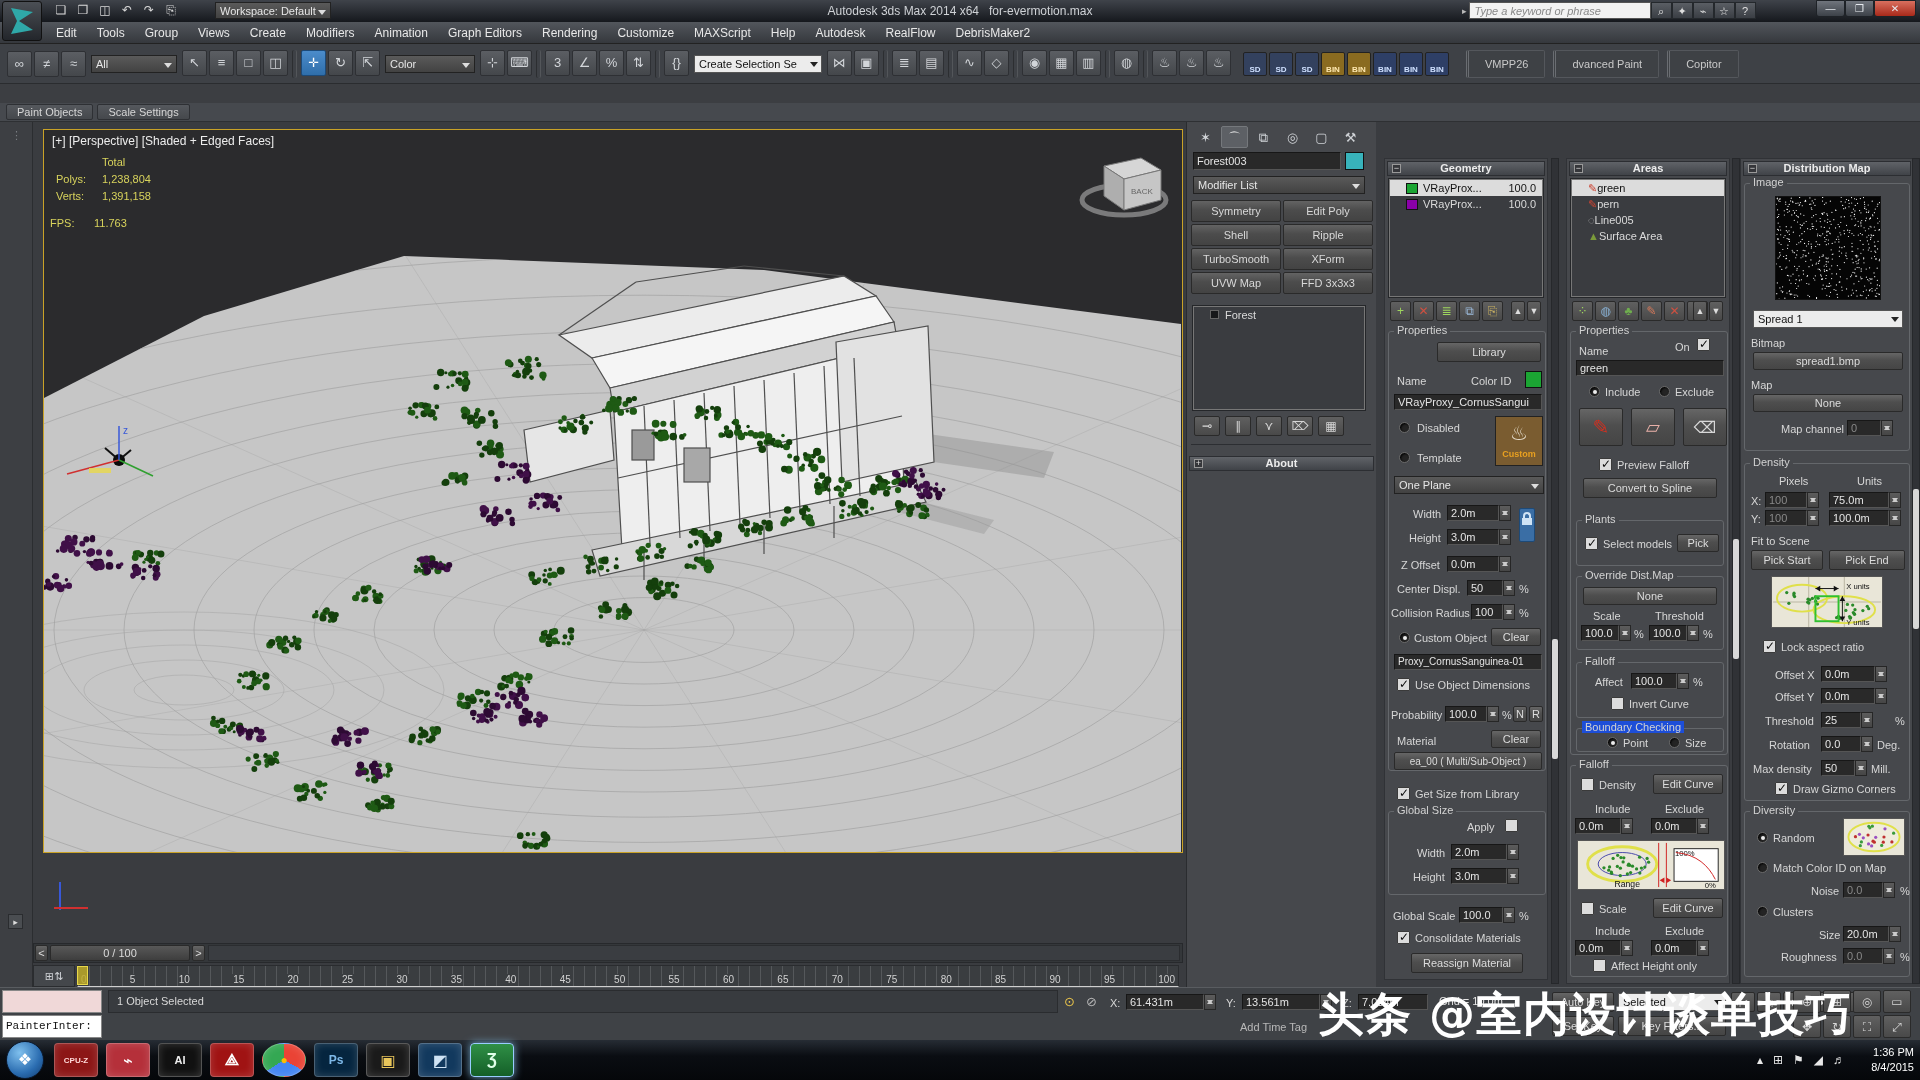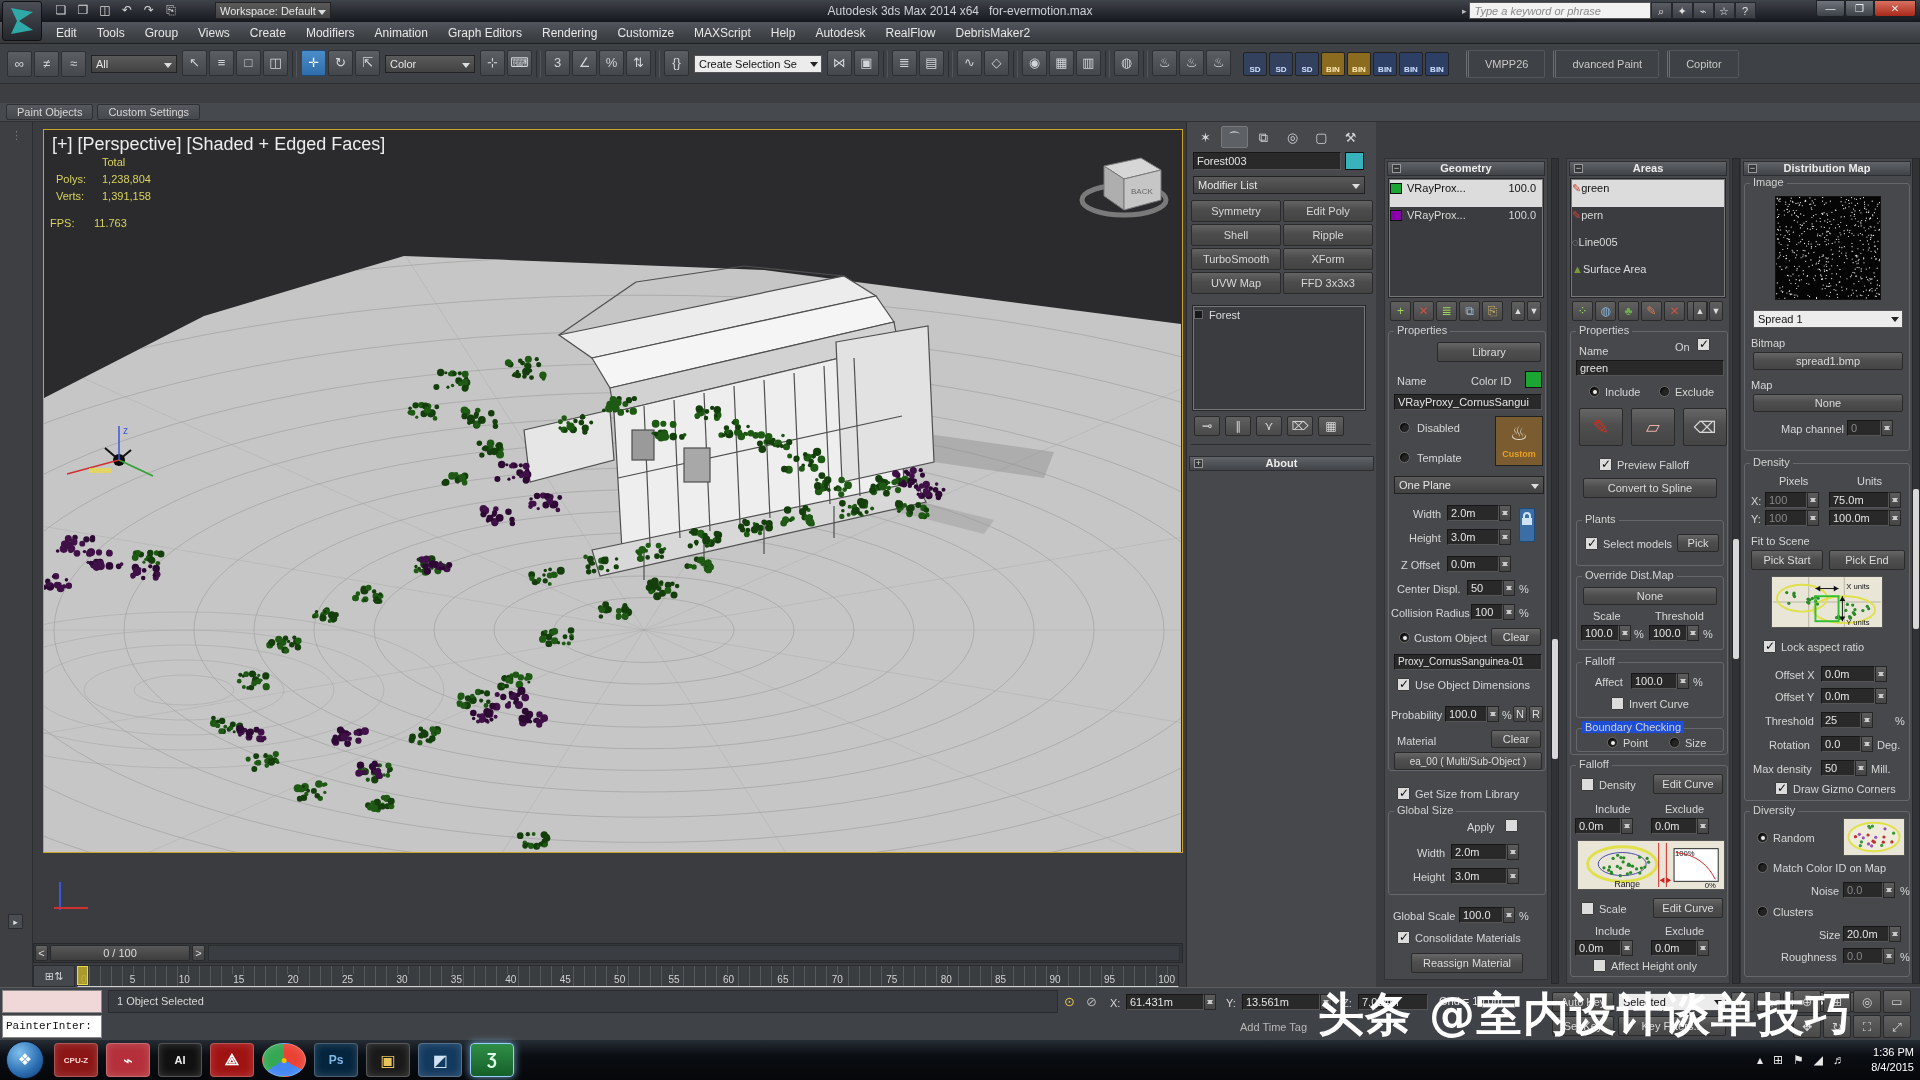--- a/index.html
+++ b/index.html
@@ -35,36 +35,36 @@
 .picon{flex:none;width:24px;height:24px;margin:0 1px;border:1px solid #222;border-radius:2px;font-size:8px;font-weight:bold;display:flex;align-items:flex-end;justify-content:center;line-height:10px}
 .ctb{flex:none;height:28px;margin:0 4px;border:1px solid #54575c;border-left:3px double #6a6d72;border-radius:2px;color:#c9c9c9;font-size:11px;display:flex;align-items:center;padding:0 16px;background:#3e4145}
 #ribbontabs{position:absolute;left:0;top:84px;width:1920px;height:19px;background:#3a3d41;display:flex;align-items:flex-end;padding-left:40px}
 .rtab{padding:2px 14px;color:#bfc2c6;font-size:11px}
 .rtab[data-active="1"]{background:#4b4e53;border:1px solid #616468;border-bottom:none;color:#ececec}
 #ribbonsub{position:absolute;left:0;top:103px;width:1920px;height:19px;background:#46494e;border-bottom:1px solid #2e3033;display:flex;align-items:center;padding-left:6px}
 .stab{padding:1px 10px;margin-right:4px;color:#d6d6d6;font-size:11px;background:linear-gradient(#55585d,#45484c);border:1px solid #2e3034;border-radius:2px}
 #workarea{position:absolute;left:0;top:122px;width:1920px;height:865px;background:#3a3c40}
 #leftstrip{position:absolute;left:0;top:0;width:33px;height:865px;background:#3d3f43;border-right:1px solid #2b2d30}
 #viewport{position:absolute;left:43px;top:7px;width:1140px;height:724px;border:1px solid #c9a227;background:#2b2b2d}
-#vp-label{position:absolute;left:8px;top:4px;color:#ededed;font-size:18px}
+#vp-label{position:absolute;left:8px;top:4px;color:#ededed;font-size:12px}
 #vp-stats{position:absolute;left:10px;top:26px;color:#d8d35c;font-size:11px}
 #vp-stats div{position:relative;height:17px}
 .wb{width:29px;height:17px;background:linear-gradient(#70757d,#3c4148);border:1px solid #1e2227;color:#e6eaef;font-size:10px;text-align:center;line-height:15px;border-radius:0 0 3px 3px;display:inline-block}
 .wb.close{background:linear-gradient(#d9705f,#a8291a);width:42px}
 #timeslider{position:absolute;left:33px;top:821px;width:1150px;height:20px;background:#34373a;border:1px solid #27292c}
 #ruler{position:absolute;left:33px;top:843px;width:1150px;height:22px}
 #rulerarea{position:absolute;left:44px;top:0;right:4px;height:22px;background:#3a3d40 repeating-linear-gradient(90deg,#55585b 0 1px,transparent 1px 11px);border:1px solid #2a2c2f;border-bottom:1px solid #cfcfcf;display:flex;justify-content:space-between;align-items:flex-end;padding:0 2px}
 #rulerarea span{color:#d2d2d2;font-size:10px;background:#3a3d40;padding:0 1px;line-height:12px}
 #statusbar{position:absolute;left:0;top:987px;width:1920px;height:53px;background:#3f4246;border-top:1px solid #595c60}
 #taskbar{position:absolute;left:0;top:1040px;width:1920px;height:40px;background:linear-gradient(#262c34,#0a0d12 40%,#05070a)}
 .tapp{flex:none;width:44px;height:34px;margin:3px 4px;display:flex;align-items:center;justify-content:center;font-size:16px;font-weight:bold;border-radius:4px;border:1px solid rgba(255,255,255,.28);box-shadow:inset 0 0 8px rgba(255,255,255,.18)}
 #watermark{position:absolute;left:1318px;top:984px;width:600px;font-size:46px;font-weight:900;color:#fff;letter-spacing:1px;z-index:40;font-family:"DejaVu Sans",sans-serif;white-space:nowrap}
 .panel{position:absolute;top:158px;background:#46484c;border:1px solid #303236}
 .lst{position:absolute;background:#3a3c40;border:1px solid #777;outline:1px solid #25272a}
-.lrow{position:relative;height:27px;line-height:16px;color:#dadada;padding-left:0;white-space:nowrap}
+.lrow{position:relative;height:16px;line-height:16px;color:#dadada;padding-left:16px;white-space:nowrap}
 .lrow[data-selected="1"]{background:#dcdcdc;color:#111}
 .sw{display:inline-block;width:12px;height:11px;border:1px solid #111;vertical-align:-2px;margin-right:5px}
 .itool{display:inline-block;width:21px;height:20px;margin:0 1px;background:linear-gradient(#606060,#494949);border:1px solid #2a2a2a;border-radius:2px;text-align:center;line-height:19px;font-size:12px}
 .updn{display:inline-block;width:14px;height:20px;margin-left:1px;background:linear-gradient(#606060,#494949);border:1px solid #2a2a2a;border-radius:2px;text-align:center;line-height:18px;font-size:9px;color:#ddd}
 .cptab{flex:none;width:27px;height:22px;margin:0 1px;text-align:center;line-height:21px;font-size:13px;color:#cfd2d6;border:1px solid transparent}
 .cptab[data-active="1"]{background:#5d6065;border:1px solid #75787c;border-radius:2px;color:#fff}
 .mbtn{background:linear-gradient(#636363,#4c4c4c 45%,#434343);border:1px solid #2a2a2a;border-radius:2px;color:#d8d8d8;font-size:11px;text-align:center;line-height:20px;height:22px}
 .scroll{position:absolute;width:8px;background:#303236;border:1px solid #26282b}
 .thumb{position:absolute;left:0;width:6px;background:#d8d8d8;border-radius:2px}
 .diagram{position:absolute;background:#e9e6d8;border:1px solid #555}
@@ -197,21 +197,21 @@
 
     <span class="ctb">VMPP26</span>
         <span class="ctb">dvanced Paint</span>
         <span class="ctb">Copitor</span>
       </span>
   </div>
 
   <div id="ribbonsub">
 
   <span class="stab">Paint Objects</span>
-      <span class="stab">Custom Settings</span>
+      <span class="stab">Scale Settings</span>
     </div>
 
   <div id="workarea">
     <div id="leftstrip">
       <span class="t" style="left:11px;top:6px;color:#7a7d81">⋮</span>
       <span class="a" style="left:8px;top:792px;width:15px;height:15px;background:#4a4d51;border:1px solid #2a2c2f;color:#ddd;font-size:9px;text-align:center;line-height:14px">▸</span>
     </div>
 
     <div id="viewport">
       <svg id="scene" width="1138" height="722" viewBox="0 0 1138 722">

